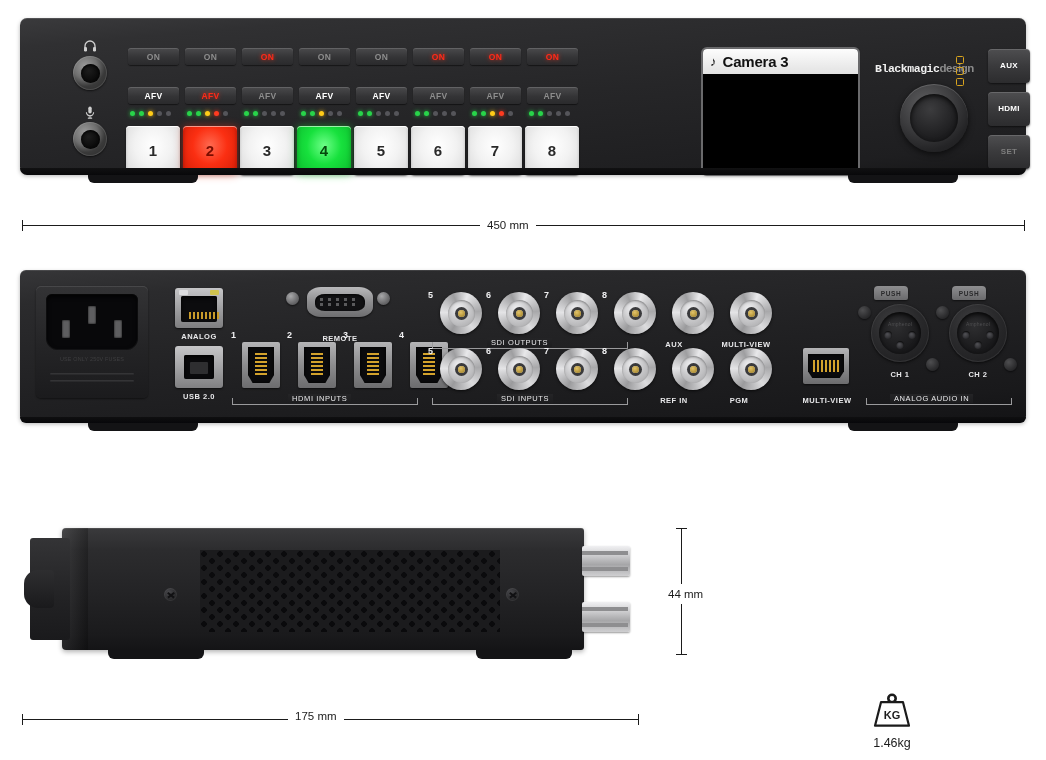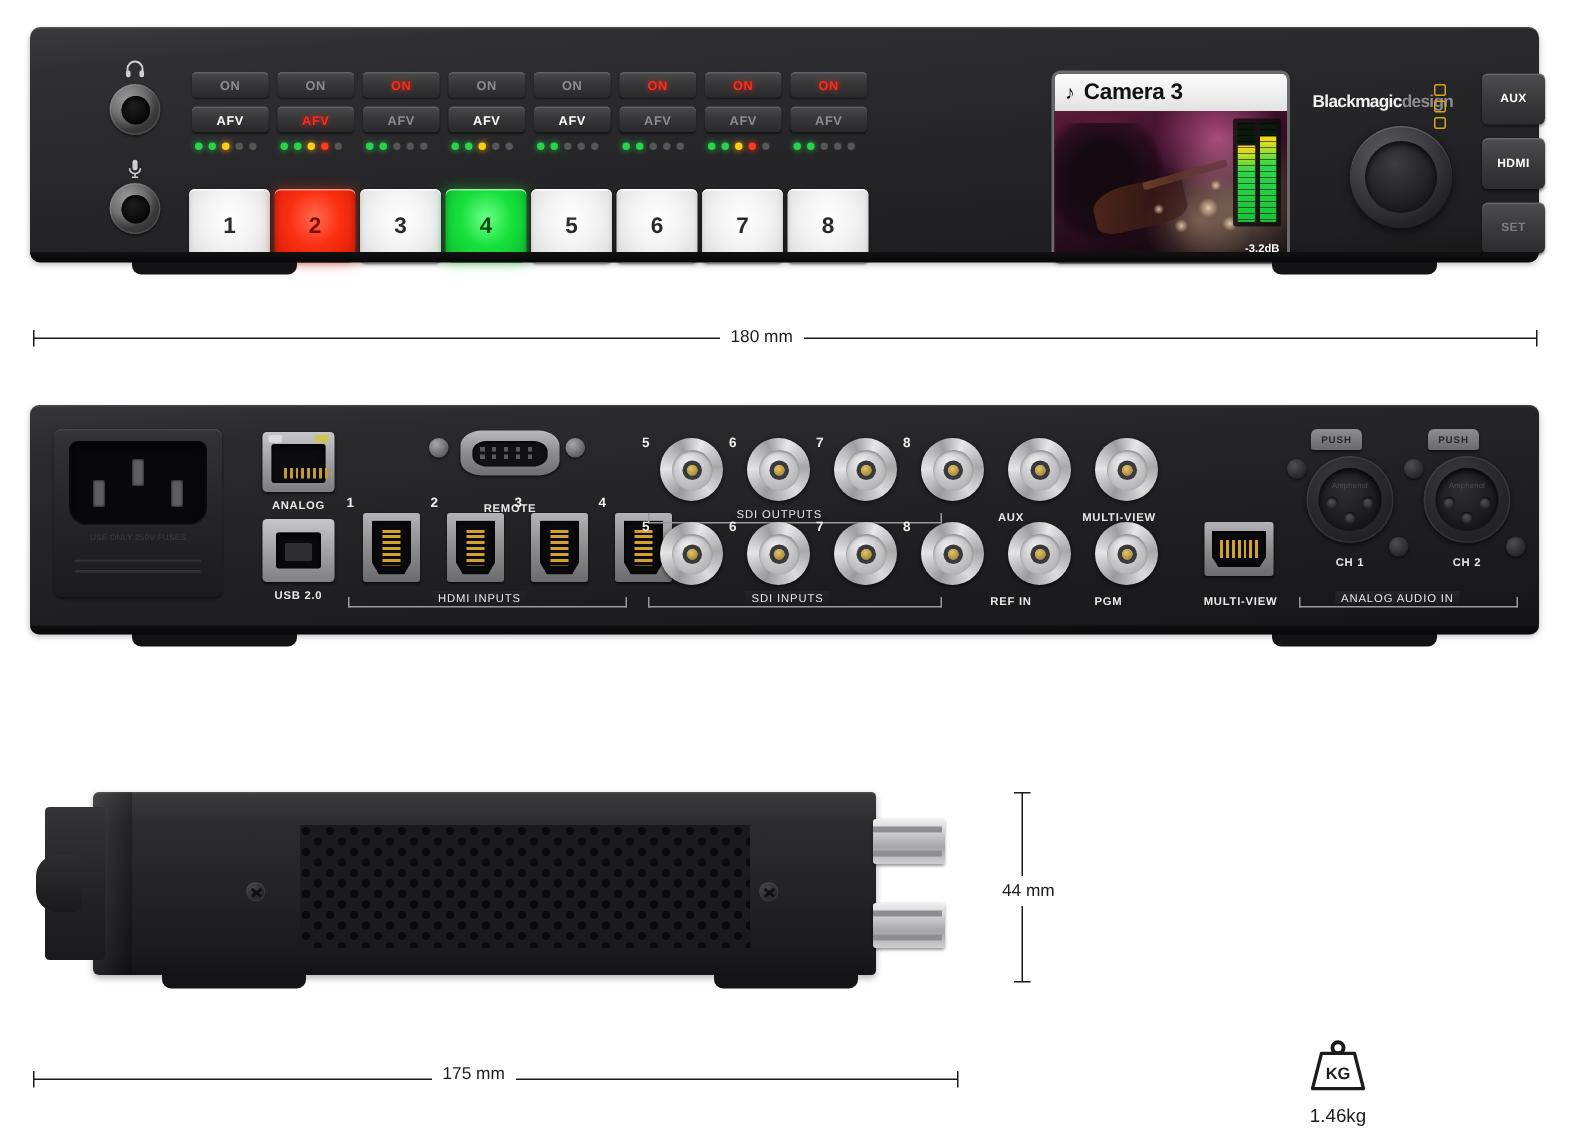--- a/index.html
+++ b/index.html
@@ -48,21 +48,21 @@
   .chan-strip { position: absolute; left: 108px; top: 30px; display: flex; gap: 6px; }
   .chan { width: 51px; }
   .btn-on, .btn-afv {
     height: 17px; border-radius: 3px;
     background: linear-gradient(180deg,#4a4a4c,#343436 55%,#2a2a2c);
     box-shadow: inset 0 1px 0 rgba(255,255,255,.14), 0 1px 1px rgba(0,0,0,.5);
     font-size: 8.5px; font-weight: bold; letter-spacing: .4px;
     display: flex; align-items: center; justify-content: center;
     color: #8d8d8d;
   }
-  .btn-afv { margin-top: 6px; }
+  .btn-afv { margin-top: 22px; }
   .btn-on.lit, .btn-afv.lit { color: #ff2a18; text-shadow: 0 0 4px rgba(255,40,20,.8); }
   .btn-on.white, .btn-afv.white { color: #ffffff; }
 
   .leds { display: flex; gap: 4px; justify-content: flex-start; margin: 7px 0 0 2px; }
   .led { width: 5px; height: 5px; border-radius: 50%; background: #55555a; }
   .led.g { background: #28d44a; box-shadow: 0 0 4px rgba(40,212,74,.9); }
   .led.y { background: #ffcc18; box-shadow: 0 0 4px rgba(255,204,24,.9); }
   .led.r { background: #ff3b20; box-shadow: 0 0 4px rgba(255,59,32,.9); }
 
   .num-row { position: absolute; left: 106px; top: 108px; display: flex; gap: 3px; }
@@ -150,21 +150,21 @@
     position: absolute; inset: 0;
     background: repeating-linear-gradient(180deg, rgba(0,0,0,.55) 0 1px, transparent 1px 4px);
   }
   .db-read {
     position: absolute; right: 5px; bottom: 4px;
     font-size: 7.5px; font-weight: bold; color: #fff;
     text-shadow: 0 1px 2px #000;
   }
 
   .bm-logo { position: absolute; left: 855px; top: 44px; font-size: 11.5px; font-weight: bold; letter-spacing: -.45px; white-space: nowrap; }
-  .bm-logo .a { color: #f0f0f0; }
+  .bm-logo .a { color: #f0f0f0; font-family: Liberation Mono, monospace; }
   .bm-logo .b { color: #8c8c8c; }
   .bm-leds { position: absolute; left: 936px; top: 38px; display: flex; flex-direction: column; gap: 3px; }
   .bm-leds i { display: block; width: 8px; height: 8px; border: 1.3px solid #d9a41e; border-radius: 1.5px; }
 
   .knob {
     position: absolute; left: 880px; top: 66px; width: 68px; height: 68px; border-radius: 50%;
     background: radial-gradient(circle at 38% 30%, #5e5e60 0%, #3d3d3f 42%, #242426 72%, #1a1a1c 100%);
     box-shadow: 0 2px 6px rgba(0,0,0,.65), inset 0 1px 0 rgba(255,255,255,.16);
     display: flex; align-items: center; justify-content: center;
   }
@@ -550,41 +550,20 @@
       <div class="numbtn">7</div>
       <div class="numbtn">8</div>
     </div>
 
 
   <div class="lcd">
     <div class="lcd-head">
       <span class="lcd-note">♪</span>
       <span class="lcd-title">Camera 3</span>
     </div>
-    <div class="lcd-body">
-      <div class="silhouette"></div>
-      <div class="guitar"></div>
-      <div class="neck"></div>
-      <div class="bokeh" style="left:96px;top:58px;width:13px;height:13px"></div>
-      <div class="bokeh" style="left:112px;top:70px;width:10px;height:10px"></div>
-      <div class="bokeh" style="left:80px;top:72px;width:9px;height:9px"></div>
-      <div class="bokeh" style="left:66px;top:62px;width:7px;height:7px"></div>
-      <div class="bokeh" style="left:104px;top:46px;width:7px;height:7px"></div>
-      <div class="meters">
-        <div class="meter">
-            <div class="fill" id="mL" style="height: 78%;"></div>
-            <div class="ticks"></div>
-          </div>
-        <div class="meter">
-            <div class="fill" id="mR" style="height: 86%;"></div>
-            <div class="ticks"></div>
-          </div>
-      </div>
-      <div class="db-read">-3.2dB</div>
-    </div>
   </div>
 
   <div class="bm-logo">
     <span class="a">Blackmagic</span><span class="b">design</span>
   </div>
   <div class="bm-leds">
     <i></i>
       <i></i>
       <i></i>
   </div>
@@ -599,21 +578,21 @@
       <div class="fnbtn dim">SET</div>
     </div>
 
   <div class="foot" style="left:68px;width:110px"></div>
   <div class="foot" style="right:68px;width:110px"></div>
 </div>
 
 <div class="dim-cap" style="left:22px;  top:220px"></div>
 <div class="dim-cap" style="left:1024px;top:220px"></div>
 <div class="dim-h" style="left:22px;  top:225px; width:1002px"></div>
-<div class="dim-label" style="left:480px; top:219px">180 mm</div>
+<div class="dim-label" style="left:480px; top:219px">450 mm</div>
 
 <div class="rear-panel">
 
   <div class="iec">
     <div class="iec-slot">
       <div class="iec-pin" style="left:16px; top:26px"></div>
       <div class="iec-pin" style="left:42px; top:12px"></div>
       <div class="iec-pin" style="left:68px; top:26px"></div>
     </div>
     <div class="fuse-lbl">USE ONLY 250V FUSES</div>

